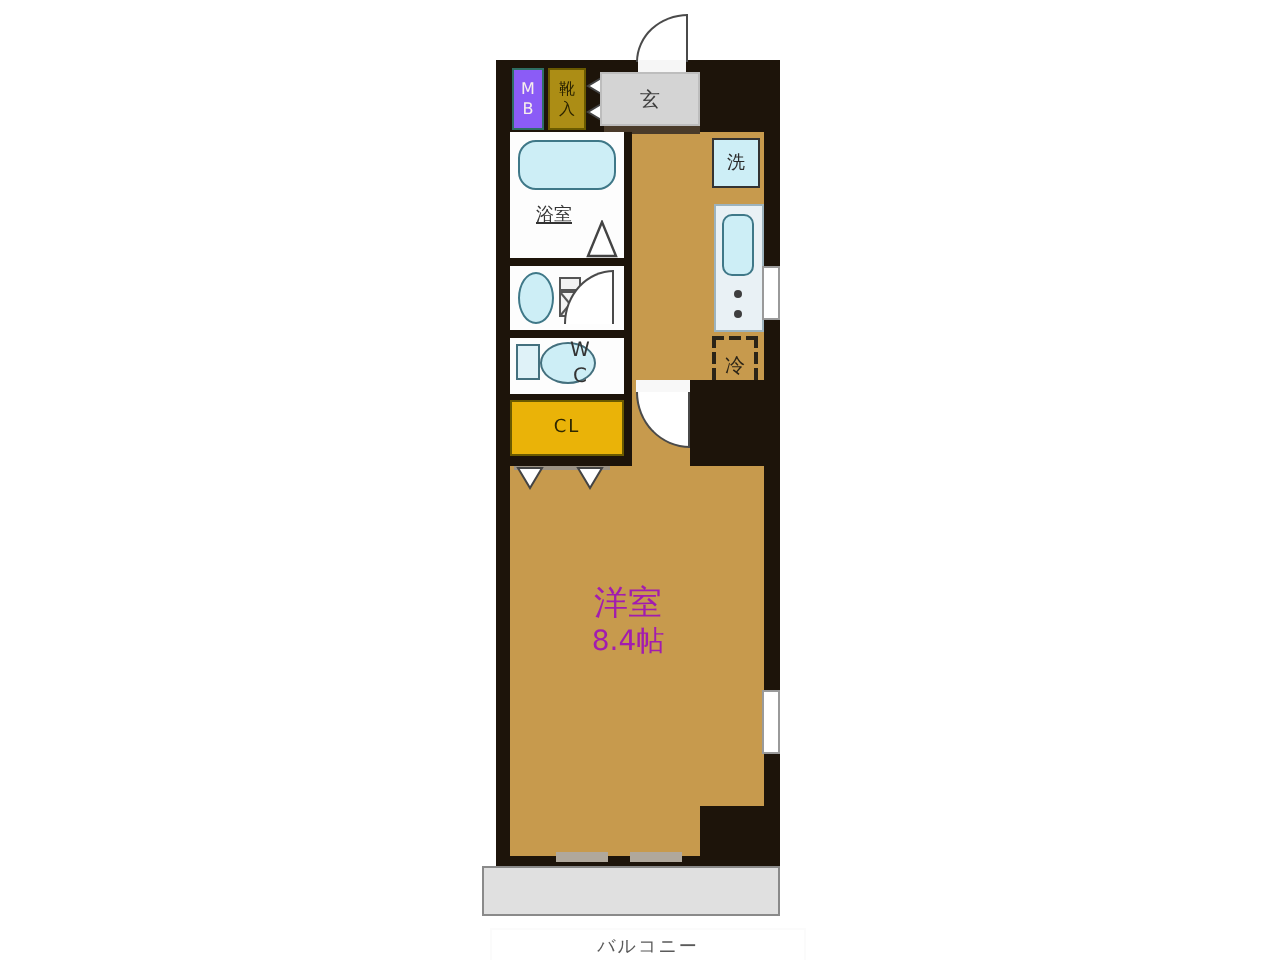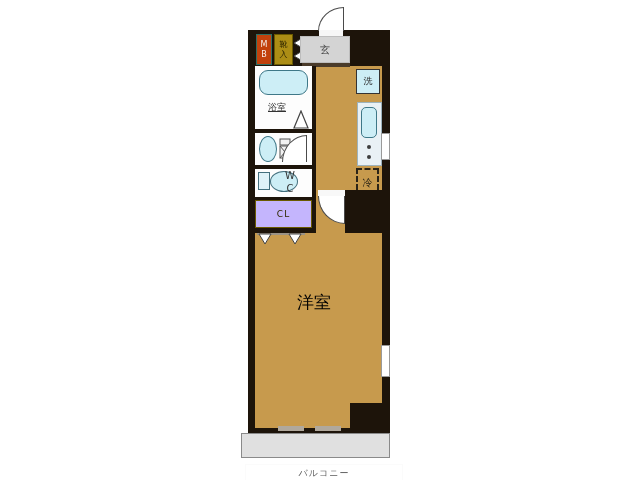--- a/index.html
+++ b/index.html
@@ -4,21 +4,21 @@
 <style>
   html,body{margin:0;padding:0;background:#fff;}
   .canvas{position:relative;width:640px;height:480px;background:#ffffff;overflow:hidden;
           font-family:"DejaVu Sans",sans-serif;}
   .abs{position:absolute;box-sizing:border-box;}
   
   .building{left:248px;top:30px;width:142px;height:403px;background:#1d140a;}
   .interior{left:255px;top:66px;width:127px;height:362px;background:#c79a4d;}
   .wall{background:#1d140a;}
   
-  .mb{left:256px;top:34px;width:16px;height:31px;background:#c2410c;border:1px solid #2e6e63;
+  .mb{left:256px;top:34px;width:16px;height:31px;background:#8b5cf6;border:1px solid #2e6e63;
       display:flex;align-items:center;justify-content:center;}
   .mb span{width:9px;font-size:8px;line-height:1.15;color:#f7efec;word-break:break-all;text-align:center;}
   .shoe{left:274px;top:34px;width:19px;height:31px;background:#ac8d15;border:1px solid #6a5a00;
       display:flex;align-items:center;justify-content:center;}
   .shoe span{width:10px;font-size:8px;line-height:1.15;color:#2c2400;word-break:break-all;text-align:center;font-family:Liberation Serif, serif;}
   .genkan{left:300px;top:36px;width:50px;height:27px;background:#d4d4d4;border:1px solid #bdbdbd;
       display:flex;align-items:center;justify-content:center;font-size:10px;color:#3c3c3c;}
   .genkan-sill{left:302px;top:63px;width:48px;height:4px;background:#4a3b2a;}
   .front-door{left:318px;top:7px;width:26px;height:24px;background:#fff;
       border:1.3px solid #4a4a4a;border-bottom:none;border-top-left-radius:100% 100%;}
@@ -31,41 +31,41 @@
   .vanity{left:255px;top:133px;width:57px;height:32px;background:#fdfdfd;}
   .basin{left:259px;top:136px;width:18px;height:26px;background:#cdeef6;border:1.5px solid #3f7888;border-radius:50%;}
   .vanity-door{left:282px;top:135px;width:25px;height:27px;background:#fff;border:1.2px solid #4a4a4a;
       border-top-left-radius:100% 100%;border-bottom:none;}
   .wall-b{left:255px;top:165px;width:57px;height:4px;}
   .wc{left:255px;top:169px;width:57px;height:28px;background:#fdfdfd;}
   .wc-tank{left:258px;top:172px;width:12px;height:18px;background:#dff2f8;border:1.2px solid #44707e;}
   .wc-bowl{left:270px;top:171px;width:28px;height:21px;background:#cdeef6;border:1.2px solid #44707e;border-radius:50%;}
   .wc-label{left:284px;top:170px;width:12px;font-size:10px;line-height:1.25;color:#333;word-break:break-all;text-align:center;}
   .wall-c{left:255px;top:197px;width:57px;height:3px;}
-  .closet{left:255px;top:200px;width:57px;height:28px;background:#c4b5fd;border:1px solid #6a5a00;
+  .closet{left:255px;top:200px;width:57px;height:28px;background:#eab308;border:1px solid #6a5a00;
       display:flex;align-items:center;justify-content:center;font-size:9px;color:#2f2800;letter-spacing:1px;}
   .wall-d{left:248px;top:228px;width:64px;height:5px;}
   .cl-track{left:257px;top:233px;width:48px;height:2px;background:#9b9284;}
   .wall-e{left:312px;top:66px;width:4px;height:167px;}
   
   .washer{left:356px;top:69px;width:24px;height:25px;background:#cdeef6;border:1.5px solid #333;
       display:flex;align-items:center;justify-content:center;font-size:9px;color:#2c2c2c;}
   .kitchen{left:357px;top:102px;width:25px;height:64px;background:#e9f1f5;border:1px solid #9db3bd;}
   .ksink{left:361px;top:107px;width:16px;height:31px;background:#cdeef6;border:1.5px solid #3f7888;border-radius:5px;}
   .dot{width:4px;height:4px;border-radius:50%;background:#3e3e3e;}
   .dot1{left:367px;top:145px;} .dot2{left:367px;top:155px;}
   .kwindow{left:381px;top:133px;width:9px;height:27px;background:#fff;border:1px solid #9a9a9a;}
   .fridge{left:356px;top:168px;width:23px;height:30px;background:#c79a4d;border:2px dashed #2b2417;
       display:flex;align-items:center;justify-content:center;font-size:10px;color:#2b2417;}
   .wall-f{left:345px;top:190px;width:45px;height:43px;}
   .doorway-room{left:318px;top:190px;width:27px;height:6px;background:#f8f8f8;}
   .room-door{left:318px;top:196px;width:27px;height:28px;background:#fff;border:1.2px solid #4a4a4a;
       border-top:none;border-bottom-left-radius:100% 100%;}
   
-  .room-text{left:268px;top:292px;width:92px;text-align:center;color:#000000;}
+  .room-text{left:268px;top:292px;width:92px;text-align:center;color:#a21caf;}
   .room-text .rl{font-size:17px;line-height:1.25;}
   .room-text .rs{font-size:14px;line-height:1.2;}
   .rwindow{left:381px;top:345px;width:9px;height:32px;background:#fff;border:1px solid #9a9a9a;}
   .pillar{left:350px;top:403px;width:40px;height:30px;}
   .sill1{left:278px;top:426px;width:26px;height:5px;background:#b0a89c;}
   .sill2{left:315px;top:426px;width:26px;height:5px;background:#b0a89c;}
   
   .balcony{left:241px;top:433px;width:149px;height:25px;background:#e0e0e0;border:1px solid #8a8a8a;}
   .balcony-inner{left:245px;top:436px;width:158px;height:19px;border:1px solid #fbfbfb;
       display:flex;align-items:center;justify-content:center;font-size:9px;color:#5a5a5a;letter-spacing:1px;margin-top:28px;}
@@ -156,20 +156,21 @@
   <div class="abs fridge">
     <span>冷</span>
   </div>
   <div class="abs wall wall-f"></div>
 
   <div class="abs doorway-room"></div>
   <div class="abs room-door"></div>
 
   <div class="abs room-text">
     <div class="rl">洋室</div>
+    <div class="rs">8.4帖</div>
   </div>
   <div class="abs rwindow"></div>
   <div class="abs wall pillar"></div>
   <div class="abs sill1"></div>
   <div class="abs sill2"></div>
 
   <div class="abs balcony"></div>
   <div class="abs balcony-inner">
     <span>バルコニー</span>
   </div>

